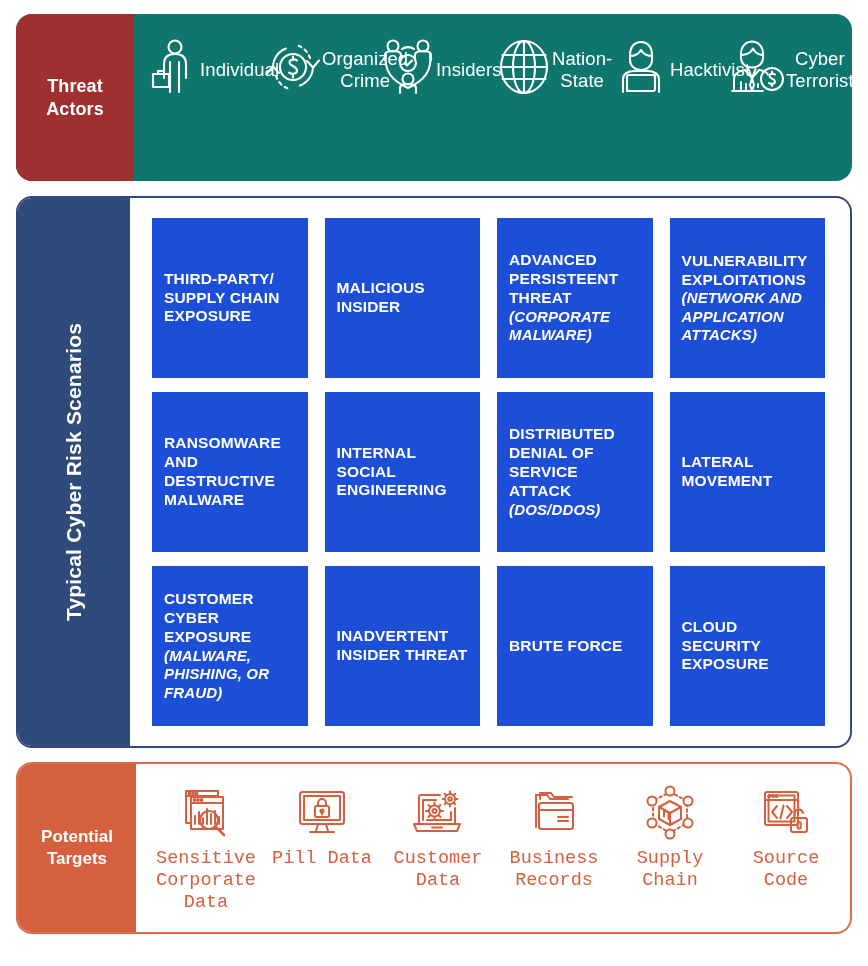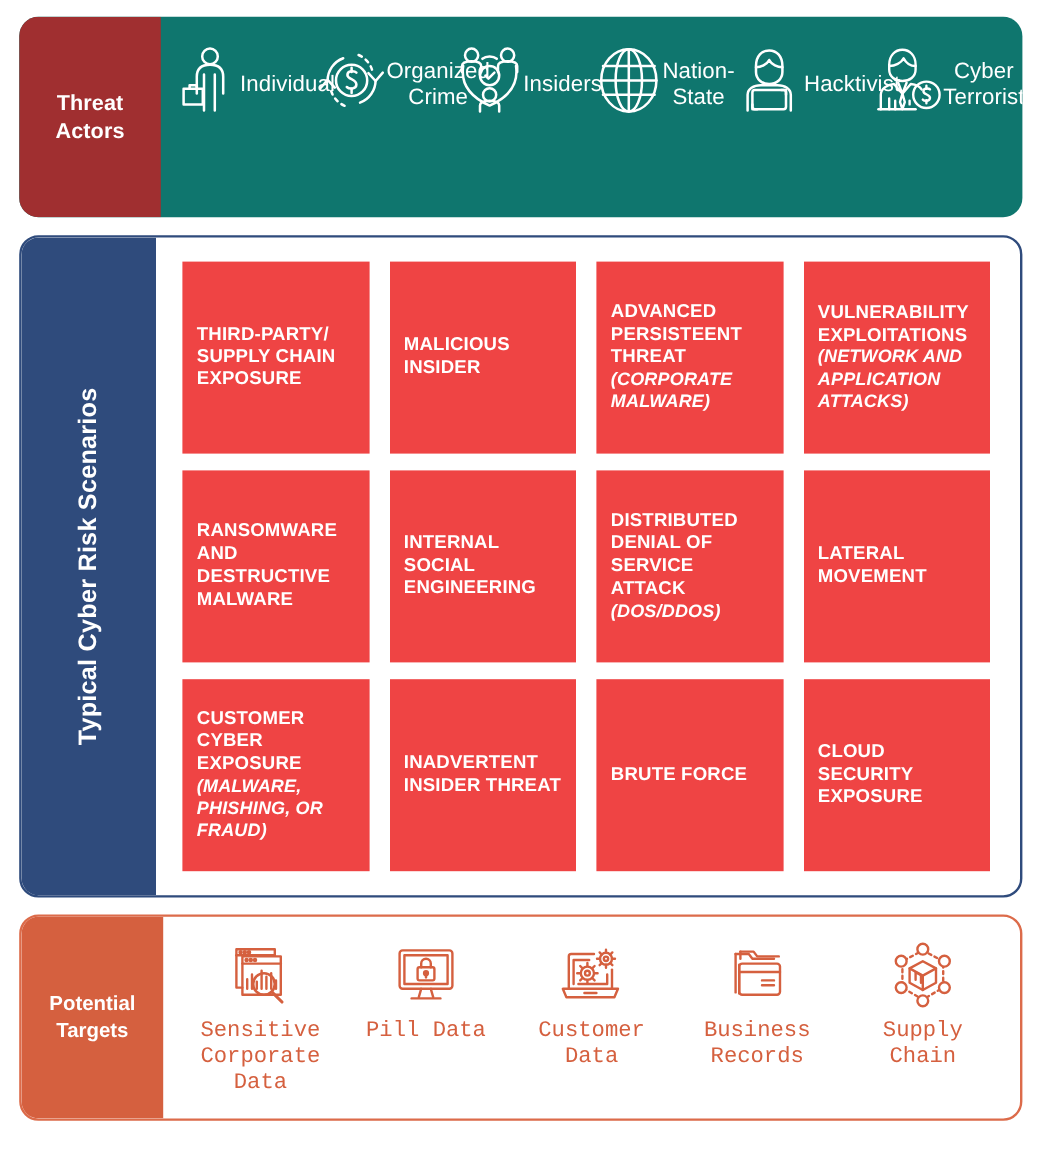--- a/index.html
+++ b/index.html
@@ -94,21 +94,21 @@
   }
   .risk-grid {
     flex: 1;
     display: grid;
     grid-template-columns: repeat(4, 1fr);
     grid-template-rows: repeat(3, 1fr);
     gap: 14px 17px;
     padding: 20px 25px 20px 22px;
   }
   .risk-cell {
-    background: #ef4444;
+    background: #1d4ed8;
     display: flex;
     align-items: center;
     padding: 0 12px;
   }
   .risk-cell .txt {
     color: #ffffff;
     font-size: 15.5px;
     font-weight: bold;
     line-height: 1.22;
     letter-spacing: .15px;
@@ -421,17 +421,36 @@
             <circle cx="9" cy="38" r="4.5" fill="#fff"></circle>
             <circle cx="9" cy="16" r="4.5" fill="#fff"></circle>
             <path d="M27 16 L38 22 L38 34 L27 40 L16 34 L16 22 Z"></path>
             <path d="M16 22 L27 28 L38 22 M27 28 L27 40"></path>
             <path d="M21 31.5 L21 25.2 L25.5 27.6 L25.5 34"></path>
           </svg>
         </div>
         <div class="cap">Supply Chain</div>
       </div>
 
+      <div class="target">
+        <div class="ico">
+          <svg width="54" height="54" viewBox="0 0 54 54" fill="none" stroke="#D5603F" stroke-width="2" stroke-linecap="round" stroke-linejoin="round">
+            <rect x="6" y="6" width="33" height="33" rx="2"></rect>
+            <rect x="9.5" y="9.5" width="26" height="26"></rect>
+            <path d="M6 14 L39 14"></path>
+            <circle cx="10.5" cy="10" r="0.9" fill="#D5603F"></circle>
+              <circle cx="14" cy="10" r="0.9" fill="#D5603F"></circle>
+              <circle cx="17.5" cy="10" r="0.9" fill="#D5603F"></circle>
+            <path d="M18 20 L13 26 L18 32"></path>
+            <path d="M28 20 L33 26 L28 32"></path>
+            <path d="M24.5 19.5 L21.5 32.5"></path>
+            <rect x="32" y="32" width="16" height="14" rx="2"></rect>
+            <path d="M35.5 32 L35.5 27.5 A4.3 4.3 0 0 1 44 27"></path>
+            <rect x="38.5" y="36" width="3.2" height="6.5" rx="1.6"></rect>
+          </svg>
+        </div>
+        <div class="cap">Source Code</div>
+      </div>
 
     </div>
   </section>
 
 </div>
 
 </body></html>

